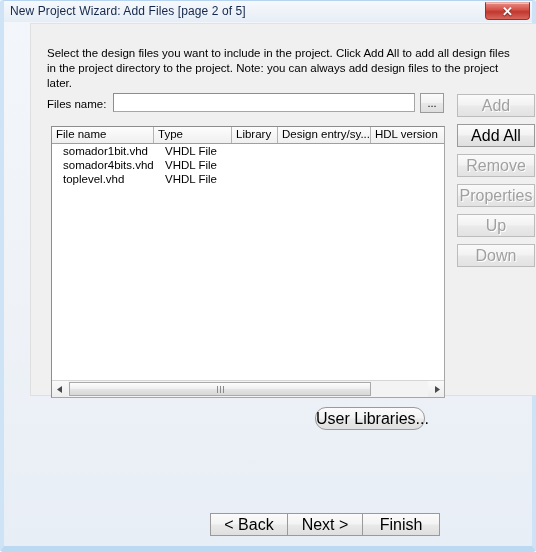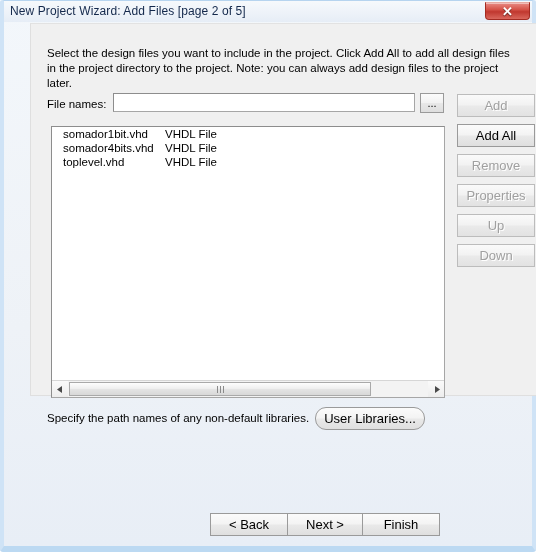--- a/index.html
+++ b/index.html
@@ -241,21 +241,21 @@
     height: 7px;
     background: #8a8a8a;
   }
 
   
   .btn {
     box-sizing: border-box;
     background: linear-gradient(to bottom, #fbfbfb 0%, #f3f3f3 48%, #e9e9e9 52%, #dfdfdf 100%);
     border: 1px solid #9a9a9a;
     font-family: "Liberation Sans", sans-serif;
-    font-size: 13px;
+    font-size: 16px;
     color: #000000;
     text-align: center;
     cursor: pointer;
     padding: 0;
     white-space: nowrap;
   }
   .btn.disabled {
     color: #a0a0a0;
     border-color: #bcbcbc;
     background: linear-gradient(to bottom, #fafafa 0%, #f2f2f2 48%, #eaeaea 52%, #e2e2e2 100%);
@@ -302,25 +302,32 @@
     <div class="title-text">New Project Wizard: Add Files [page 2 of 5]</div>
     <div class="close-btn">
       <span class="close-x">✕</span>
     </div>
   </div>
 
   <div class="panel">
 
     <div class="instructions">Select the design files you want to include in the project. Click Add All to add all design files in the project directory to the project. Note: you can always add design files to the project later.</div>
 
-    <div class="filename-label">File names:</div>
+    <div class="filename-label">Files name:</div>
     <input class="filename-input" type="text" value="" style="">
     <button class="browse-btn">...</button>
 
     <div class="listview">
+      <div class="lv-header">
+        <div class="lv-th" style="width:102px">File name</div>
+        <div class="lv-th" style="width:78px">Type</div>
+        <div class="lv-th" style="width:46px">Library</div>
+        <div class="lv-th" style="width:93px">Design entry/sy...</div>
+        <div class="lv-th" style="width:73px;border-right:none">HDL version</div>
+      </div>
 
       <div class="lv-body">
         <div class="lv-row">
           <div class="lv-cell" style="width:102px">somador1bit.vhd</div>
           <div class="lv-cell" style="width:78px">VHDL File</div>
           <div class="lv-cell" style="width:46px"></div>
           <div class="lv-cell" style="width:93px"></div>
           <div class="lv-cell" style="width:73px"></div>
         </div>
         <div class="lv-row">
@@ -362,21 +369,20 @@
       </div>
     </div>
 
     <button class="btn side-btn disabled" style="top:70px">Add</button>
     <button class="btn side-btn" style="top:100px">Add All</button>
     <button class="btn side-btn disabled" style="top:130px">Remove</button>
     <button class="btn side-btn disabled" style="top:160px">Properties</button>
     <button class="btn side-btn disabled" style="top:190px">Up</button>
     <button class="btn side-btn disabled" style="top:220px">Down</button>
 
-    <div class="lib-text">Specify the path names of any non-default libraries.</div>
     <button class="btn userlib-btn">User Libraries...</button>
 
   </div>
 
   <button class="btn nav-btn" style="left:282px">Next &gt;</button>
   <button class="btn nav-btn" style="left:206px">&lt; Back</button>
   <button class="btn nav-btn" style="left:358px">Finish</button>
 
 </div>
 

